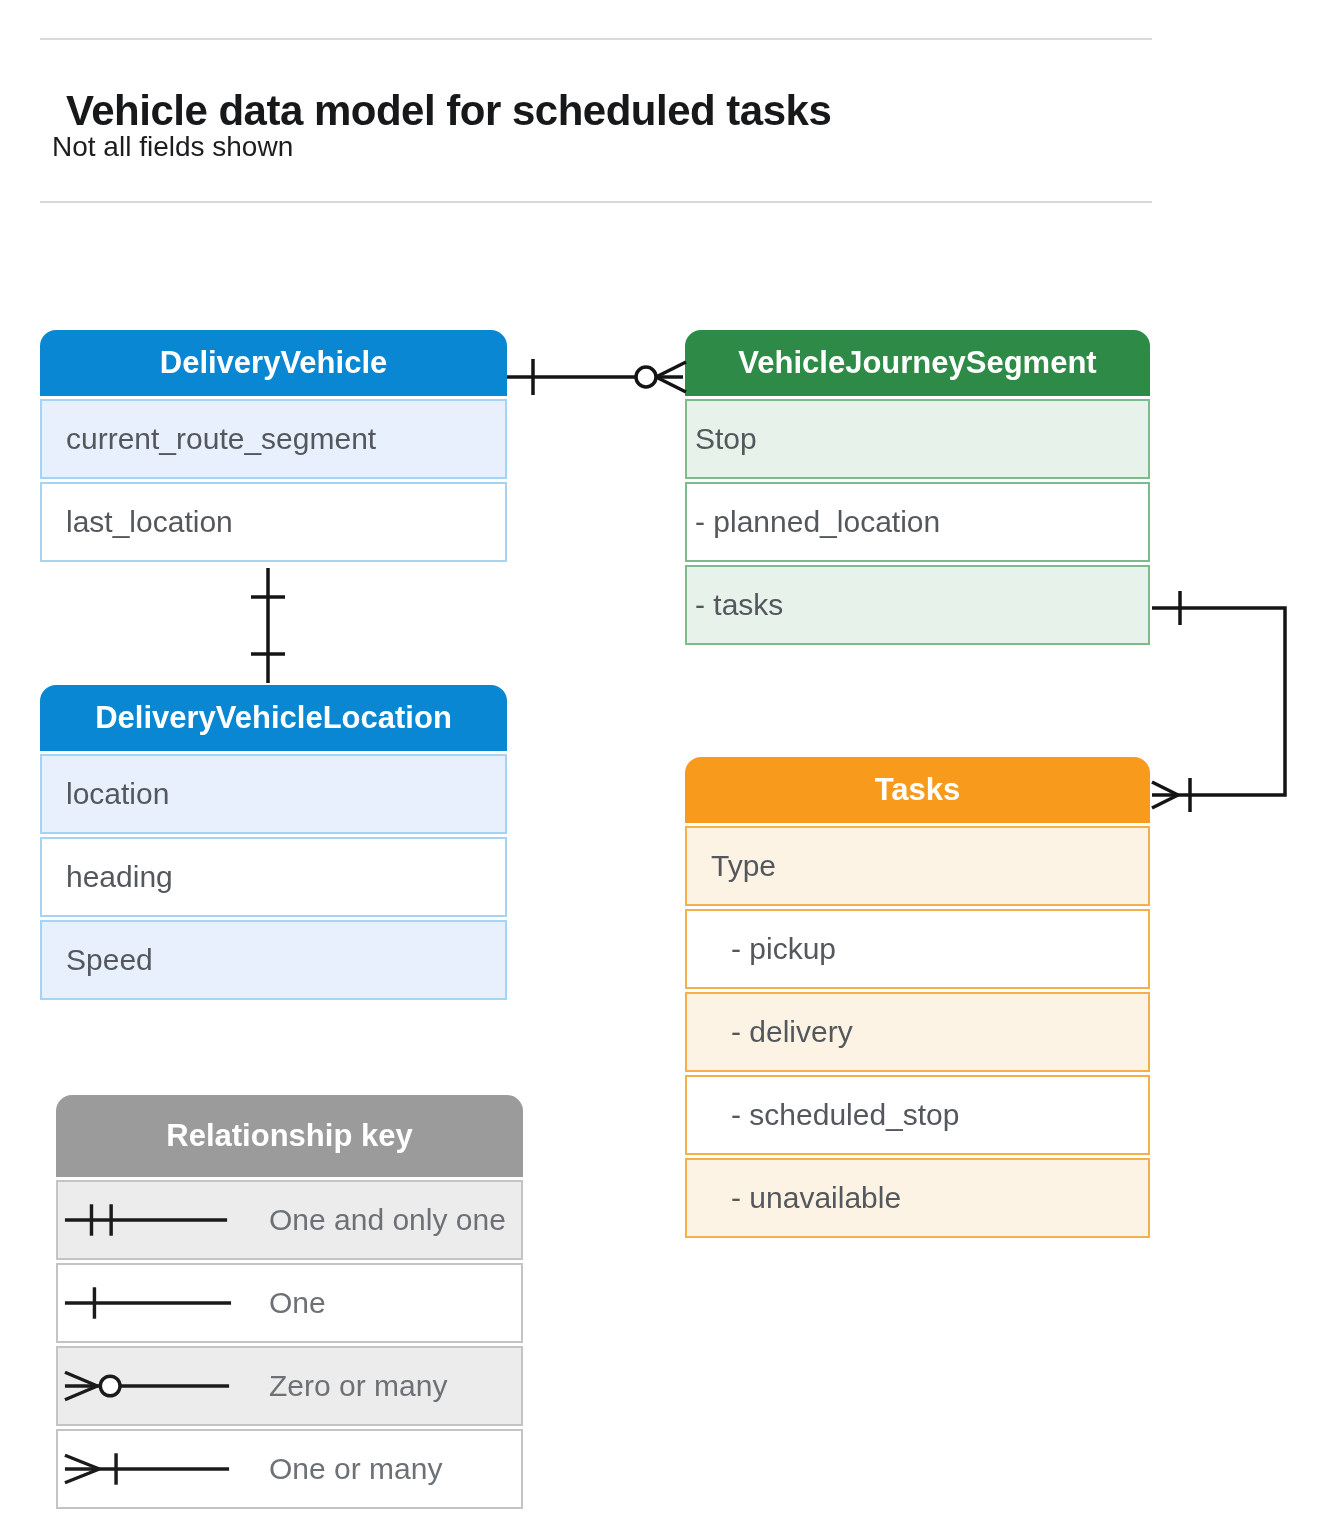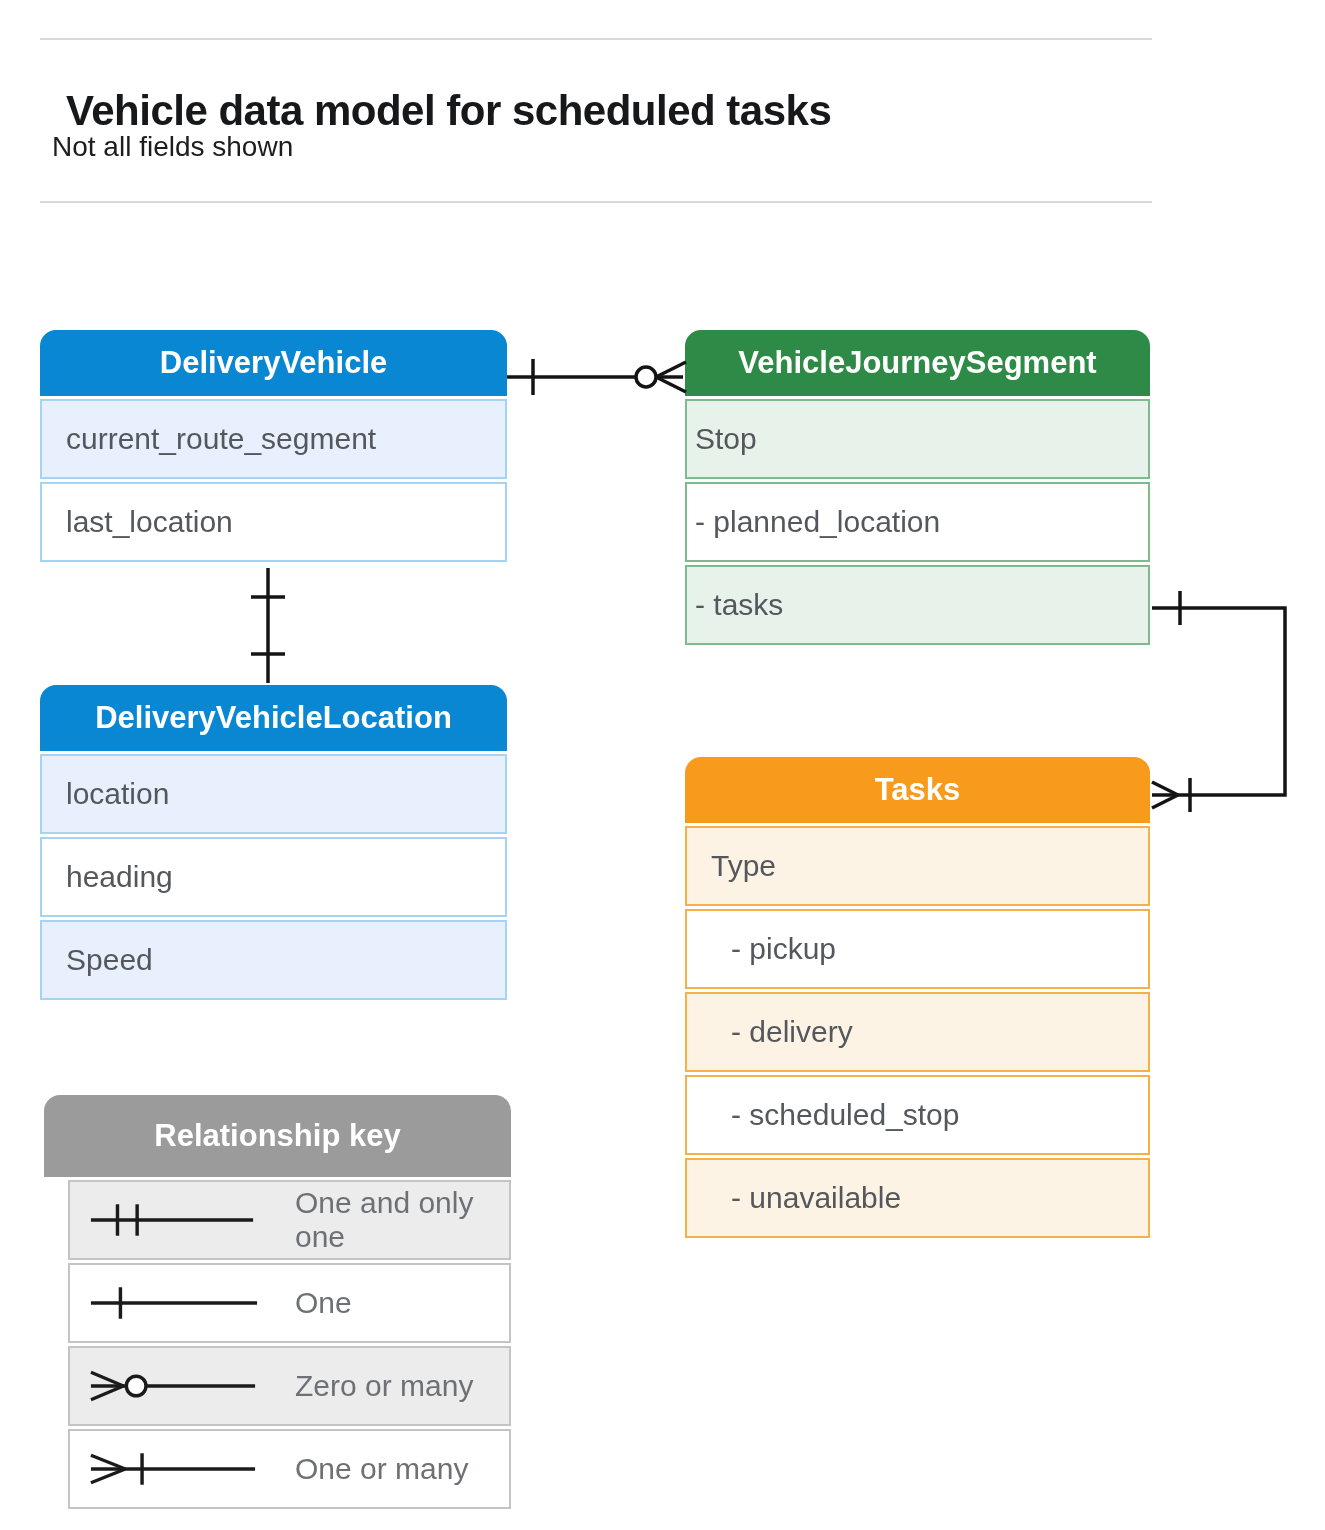--- a/index.html
+++ b/index.html
@@ -39,21 +39,21 @@
 
   .entity.green .hdr { background:#2e8b47; }
   .entity.green .row { border-color:#7dbb8d;padding-left:8px; }
   .entity.green .row.shade { background:#e7f2ea; }
 
   .entity.orange .hdr { background:#f89b1d; }
   .entity.orange .row { border-color:#f6b04a; }
   .entity.orange .row.shade { background:#fdf3e4; }
 
   .entity.gray .hdr { background:#9b9b9b; height:82px; }
-  .entity.gray .row { border-color:#c4c4c4; padding-left:18px;margin-left:24px; }
+  .entity.gray .row { border-color:#c4c4c4; padding-left:4px; }
   .entity.gray .row.shade { background:#ececec; }
 
   .legend-label { color:#6d7175; font-size:30px; margin-left:35px; }
   .legend-symbol { flex:0 0 auto; display:block; }
   .legend-symbol path { stroke:#1b1b1b; stroke-width:3.5; fill:none; }
   .legend-symbol circle { stroke:#1b1b1b; stroke-width:3.5; fill:#ffffff; }
 
   .connectors { position:absolute; left:0; top:0; pointer-events:none; }
   .connectors path { stroke:#141414; stroke-width:3.5; fill:none; }
   .connectors circle { stroke:#141414; stroke-width:3.5; fill:#ffffff; }
@@ -124,21 +124,21 @@
       <span>- delivery</span>
     </div>
     <div class="row indent">
       <span>- scheduled_stop</span>
     </div>
     <div class="row shade indent">
       <span>- unavailable</span>
     </div>
   </div>
 
-  <div class="entity gray" style="left:44px; top:1095px; width:467px;">
+  <div class="entity gray" style="left:56px; top:1095px; width:467px;text-align:right;">
     <div class="hdr">
       <span>Relationship key</span>
     </div>
     <div class="row shade">
       <svg class="legend-symbol" width="172" height="40" viewBox="0 0 175 40">
         <path d="M3 20 H168"></path>
           <path d="M30 4 V36"></path>
           <path d="M50 4 V36"></path>
       </svg>
       <span class="legend-label">One and only one</span>

